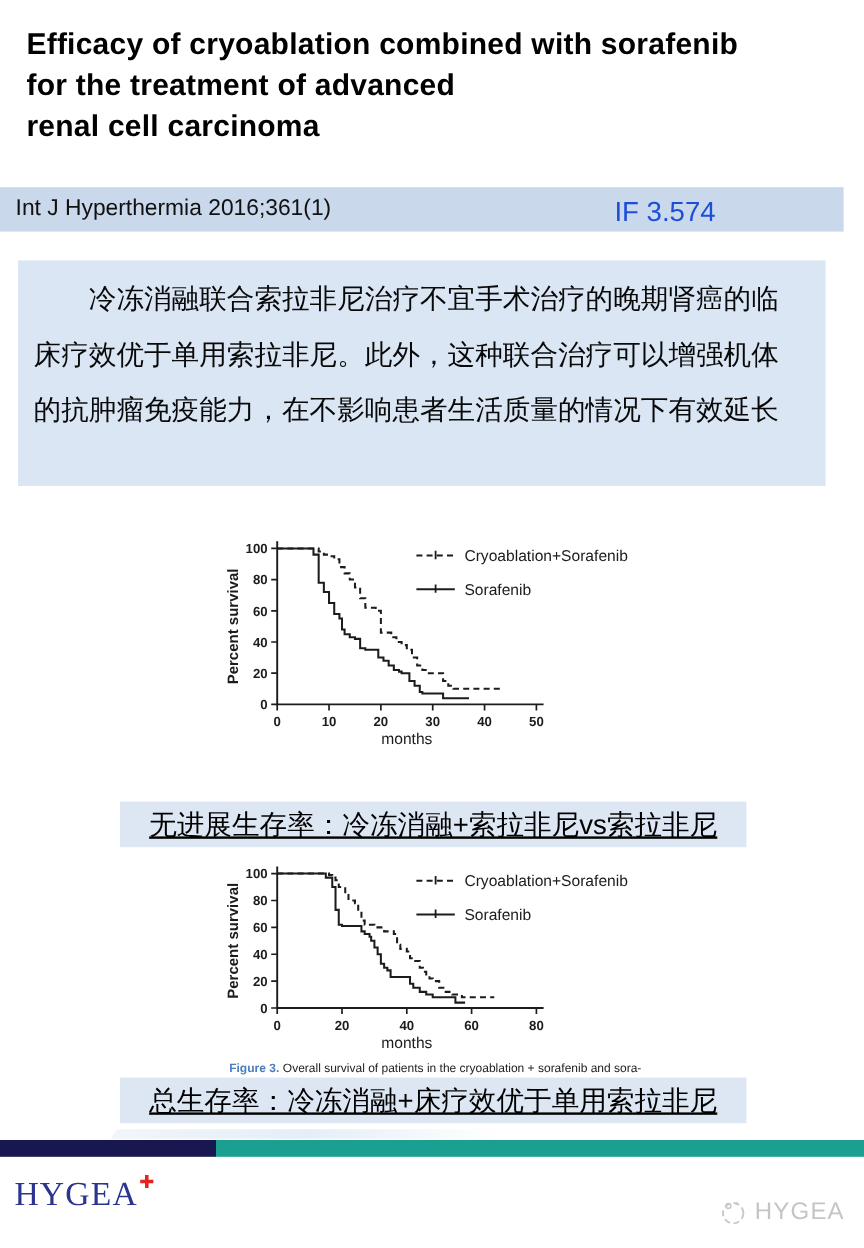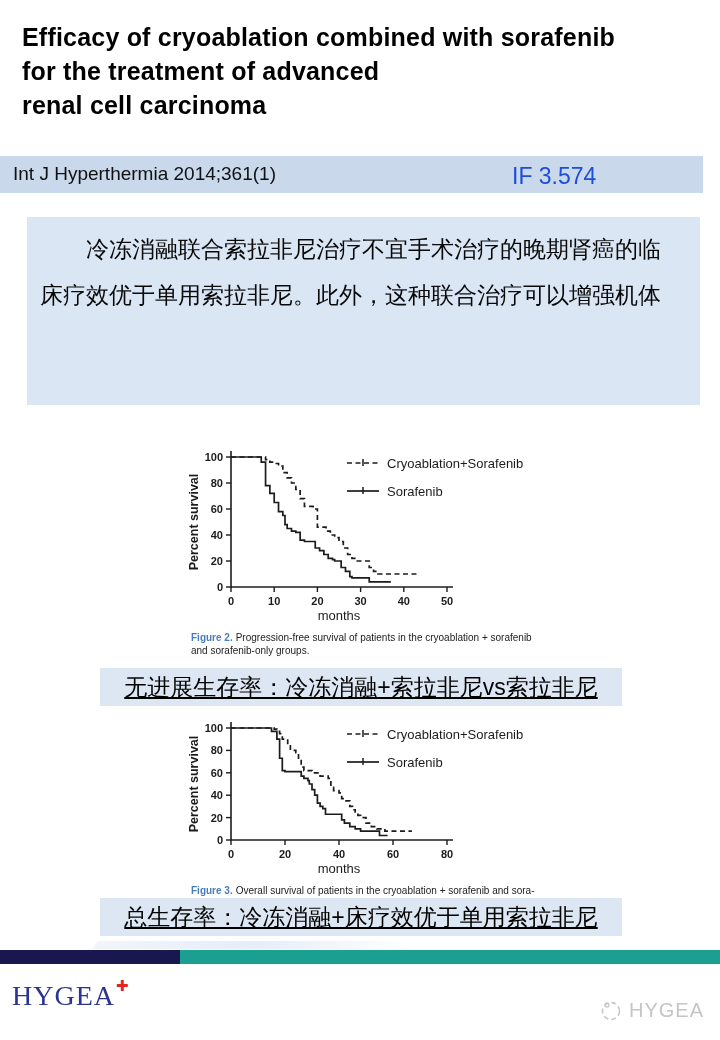--- a/index.html
+++ b/index.html
@@ -10,21 +10,21 @@
   .title { position:absolute; left:22px; top:20px; width:692px;
            font-size:25px; font-weight:bold; color:#000; line-height:34px;
            white-space:pre-line; letter-spacing:0.2px; }
 
   .journal-banner { position:absolute; left:0; top:156px; width:703px; height:37px;
                     background:#c9d8eb; }
   .journal-citation { position:absolute; left:13px; top:7px; font-size:19px; color:#111; }
   .journal-if { position:absolute; left:512px; top:7px; font-size:23px; color:#1d4ed8; }
 
   .summary-box { position:absolute; left:15px; top:217px; width:673px; height:188px;
-                 background:#dae6f4; padding:9px 12px 0 13px;margin-left:12px; }
+                 background:#dae6f4; padding:9px 12px 0 13px; }
   .summary-line { font-size:23px; line-height:46px; color:#090909; white-space:nowrap; }
   .summary-line.first { text-indent:2em; }
 
   .figure-block { position:absolute; }
   .fig2 { left:185px; top:437px; width:372px; }
   .fig3 { left:185px; top:708px; width:372px; }
   svg.chart { display:block; font-family:"Liberation Sans","DejaVu Sans",sans-serif; }
   .fig-caption { margin:3px 0 0 6px; width:354px; font-size:10px; line-height:12.5px; color:#222; }
   .fig-caption .fig-label { color:#4a7dbd; font-weight:bold; margin-right:3px; }
 
@@ -54,27 +54,28 @@
 </head>
 <body>
 
 <div class="page">
 
   <div class="title">Efficacy of cryoablation combined with sorafenib
 for the treatment of advanced
 renal cell carcinoma</div>
 
   <div class="journal-banner">
-    <span class="journal-citation">Int J Hyperthermia 2014;361(1)</span>
+    <span class="journal-citation">Int J Hyperthermia 2016;361(1)</span>
     <span class="journal-if">IF 3.574</span>
   </div>
 
   <div class="summary-box">
     <div class="summary-line first">冷冻消融联合索拉非尼治疗不宜手术治疗的晚期肾癌的临</div>
     <div class="summary-line">床疗效优于单用索拉非尼。此外，这种联合治疗可以增强机体</div>
+    <div class="summary-line">的抗肿瘤免疫能力，在不影响患者生活质量的情况下有效延长</div>
   </div>
 
   <div class="figure-block fig2">
     <svg class="chart" width="372" height="192">
         <line x1="46" y1="14" x2="46" y2="150" stroke="#1c1c1c" stroke-width="1.6"></line>
         <line x1="45.2" y1="150" x2="268" y2="150" stroke="#1c1c1c" stroke-width="1.6"></line>
         <line x1="41" y1="150" x2="46" y2="150" stroke="#1c1c1c" stroke-width="1.4"></line>
         <text x="38" y="154" text-anchor="end" font-size="11" font-weight="bold" fill="#1c1c1c">0</text>
         <line x1="41" y1="124" x2="46" y2="124" stroke="#1c1c1c" stroke-width="1.4"></line>
         <text x="38" y="128" text-anchor="end" font-size="11" font-weight="bold" fill="#1c1c1c">20</text>
@@ -102,21 +103,20 @@
         <text x="13" y="85" text-anchor="middle" font-size="12.5" font-weight="bold" fill="#1c1c1c" transform="rotate(-90 13 85)">Percent survival</text>
         <path d="M46,20H80.56V22.60000000000001H84.88V25.200000000000003H89.2V26.5H93.52000000000001V29.099999999999994H97.84V35.599999999999994H102.16V40.8H106.48V46H110.8V52.5H115.12V61.599999999999994H119.44000000000001V69.4H128.07999999999998V72H132.4V90.19999999999999H141.04000000000002V94.1H145.36V98H149.68V100.6H154V104.5H158.32V111H162.64000000000001V117.5H166.96V121.4H171.27999999999997V124H184.24V130.5H188.56V134.4H192.88000000000002V137H231.76" fill="none" stroke="#1c1c1c" stroke-width="1.7" stroke-linecap="butt" stroke-dasharray="5 3.5"></path>
         <line x1="162" y1="26" x2="194" y2="26" stroke="#1c1c1c" stroke-width="1.7" stroke-dasharray="5 3.5"></line>
         <line x1="178" y1="22" x2="178" y2="29" stroke="#1c1c1c" stroke-width="1.5"></line>
         <text x="202" y="30.5" font-size="13" fill="#1c1c1c">Cryoablation+Sorafenib</text>
         <path d="M46,20H76.24000000000001V25.200000000000003H80.56V48.599999999999994H84.88V56.400000000000006H89.2V65.5H93.52000000000001V74.60000000000001H97.84V78.5H100V87.6H102.16V91.5H106.48V94.1H110.8V95.4H115.12V103.2H119.44000000000001V104.5H130.24V111H134.56V113.6H138.88V117.5H143.2V121.4H147.51999999999998V122.7H149.68V124H156.16V130.5H160.48000000000002V134.4H164.8V139.6H166.96V140.9H184.24V144.8H205.84" fill="none" stroke="#1c1c1c" stroke-width="1.7" stroke-linecap="butt"></path>
         <line x1="162" y1="54" x2="194" y2="54" stroke="#1c1c1c" stroke-width="1.7"></line>
         <line x1="178" y1="50" x2="178" y2="57" stroke="#1c1c1c" stroke-width="1.5"></line>
         <text x="202" y="58.5" font-size="13" fill="#1c1c1c">Sorafenib</text>
       </svg>
-    <p class="fig-caption"><span class="fig-label">Figure 2.</span><span>Progression-free survival of patients in the cryoablation + sorafenib and sorafenib-only groups.</span></p>
   </div>
 
   <div class="cn-band band1">
     <span>无进展生存率：冷冻消融+索拉非尼vs索拉非尼</span>
   </div>
 
   <div class="figure-block fig3">
     <svg class="chart" width="372" height="174">
         <line x1="46" y1="14" x2="46" y2="132" stroke="#1c1c1c" stroke-width="1.6"></line>
         <line x1="45.2" y1="132" x2="268" y2="132" stroke="#1c1c1c" stroke-width="1.6"></line>

